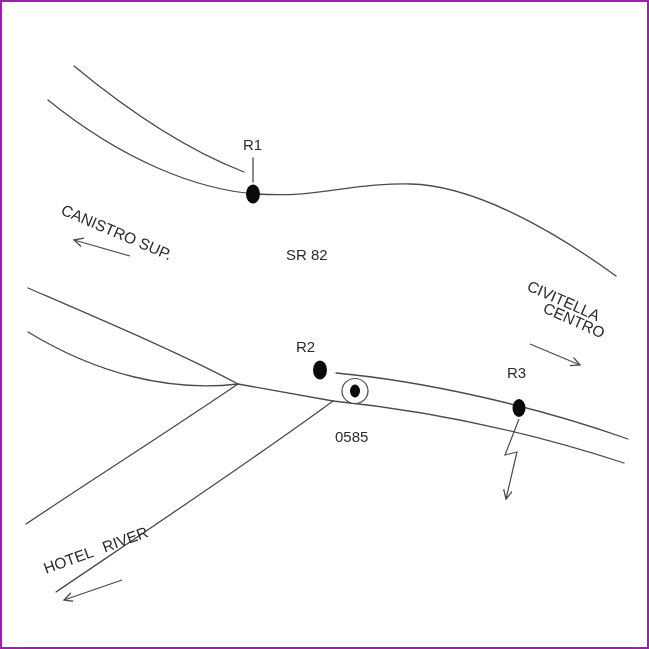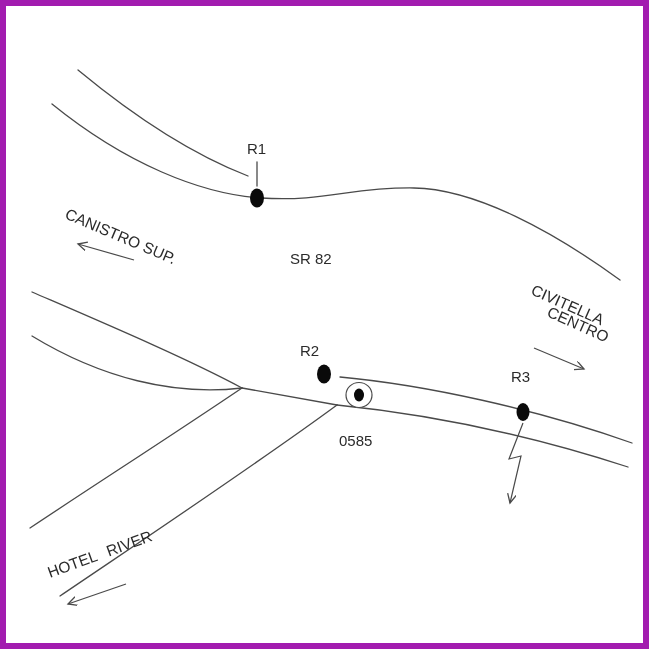--- a/index.html
+++ b/index.html
@@ -5,21 +5,21 @@
   html, body {
     margin: 0;
     padding: 0;
     background: #ffffff;
   }
   .canvas {
     position: relative;
     width: 649px;
     height: 649px;
     background: #ffffff;
-    border: 6px solid #a21caf;
+    border: 2px solid #a21caf;
     box-sizing: border-box;
     font-family: "Liberation Sans", sans-serif;
     overflow: hidden;
   }
   svg {
     display: block;
   }
   .road {
     fill: none;
     stroke: #4a4a4a;

